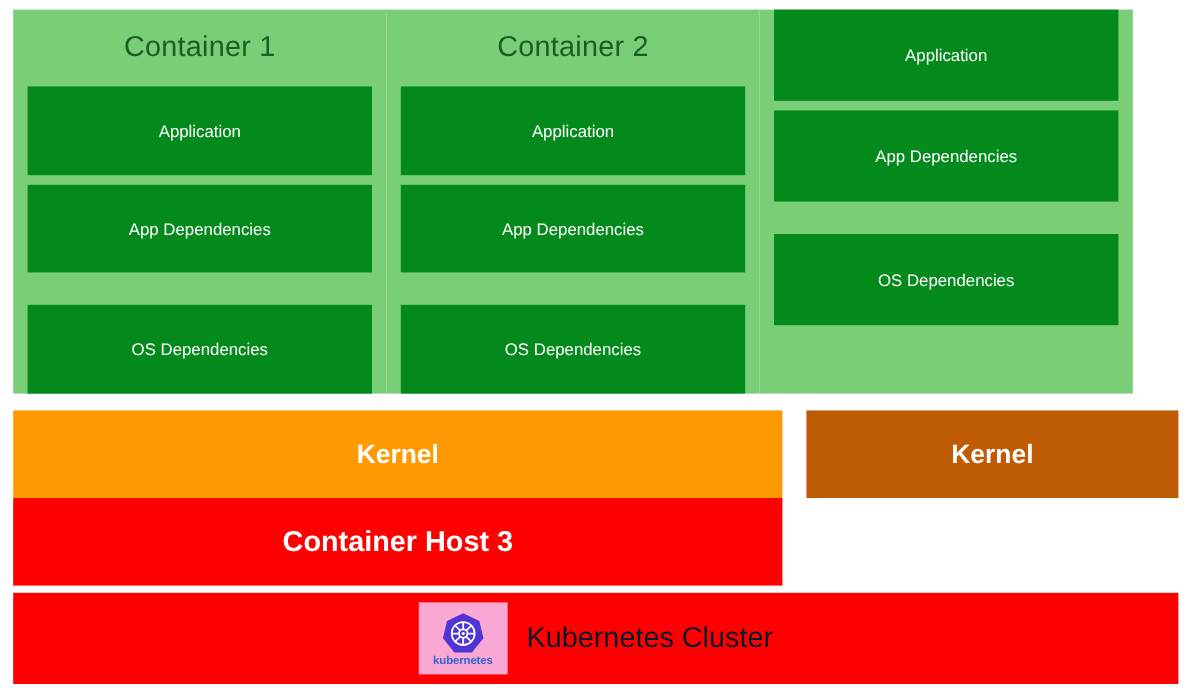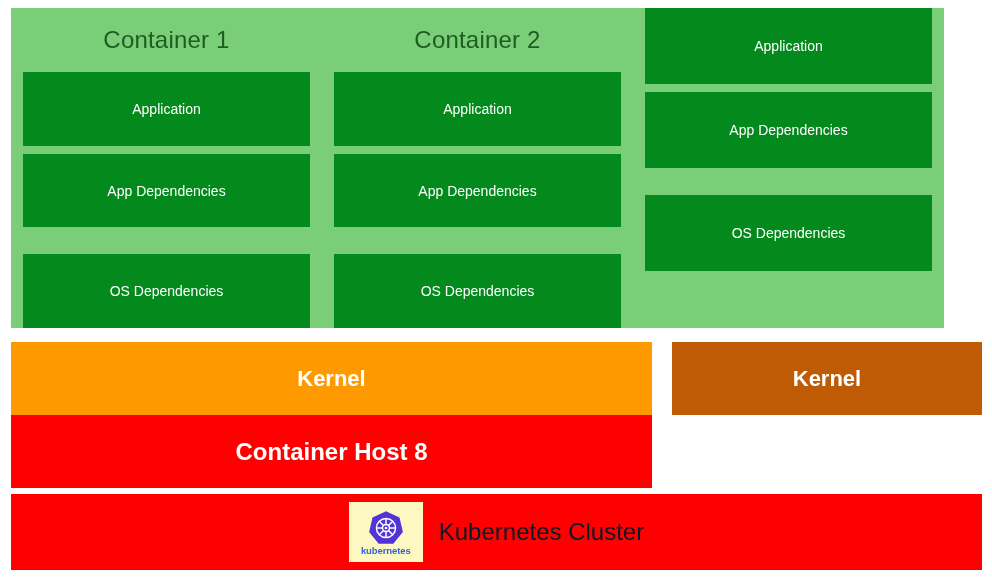--- a/index.html
+++ b/index.html
@@ -118,21 +118,21 @@
     background: #FF0000;
     display: flex;
     align-items: center;
     justify-content: center;
     gap: 16px;
   }
 
   .k8s-logo {
     width: 74px;
     height: 60px;
-    background: #fef9c3;
+    background: #f9a8d4;
     display: flex;
     flex-direction: column;
     align-items: center;
     justify-content: center;
     box-sizing: border-box;
     padding-top: 2px;
   }
   .k8s-mark {
     width: 38px;
     height: 36px;
@@ -179,21 +179,21 @@
       <div class="layer-box">App Dependencies</div>
       <div class="layer-box">OS Dependencies</div>
     </div>
 
   </div>
 
   <div class="hosts-row">
 
     <div class="host-block left">
       <div class="kernel-bar" style="background:#FF9900;">Kernel</div>
-      <div class="host-bar" style="background:#FF0000;">Container Host 8</div>
+      <div class="host-bar" style="background:#FF0000;">Container Host 3</div>
     </div>
 
     <div class="host-block right">
       <div class="kernel-bar" style="background:#BF5B04;">Kernel</div>
     </div>
 
   </div>
 
   <div class="cluster-bar">
 

